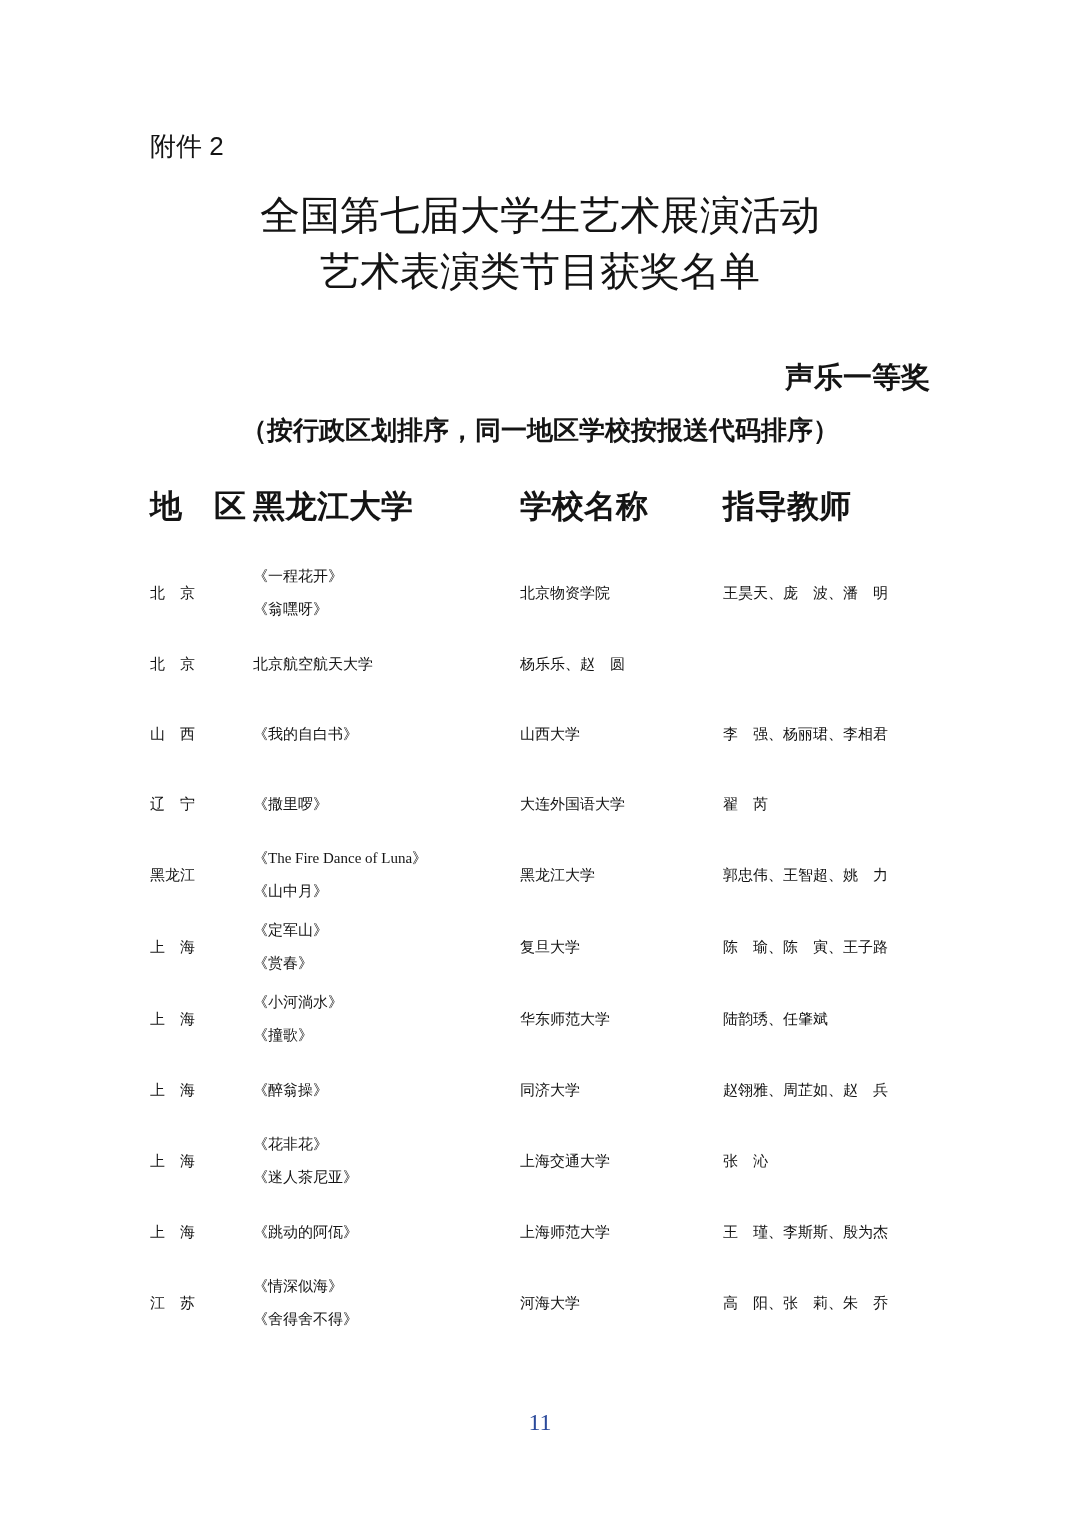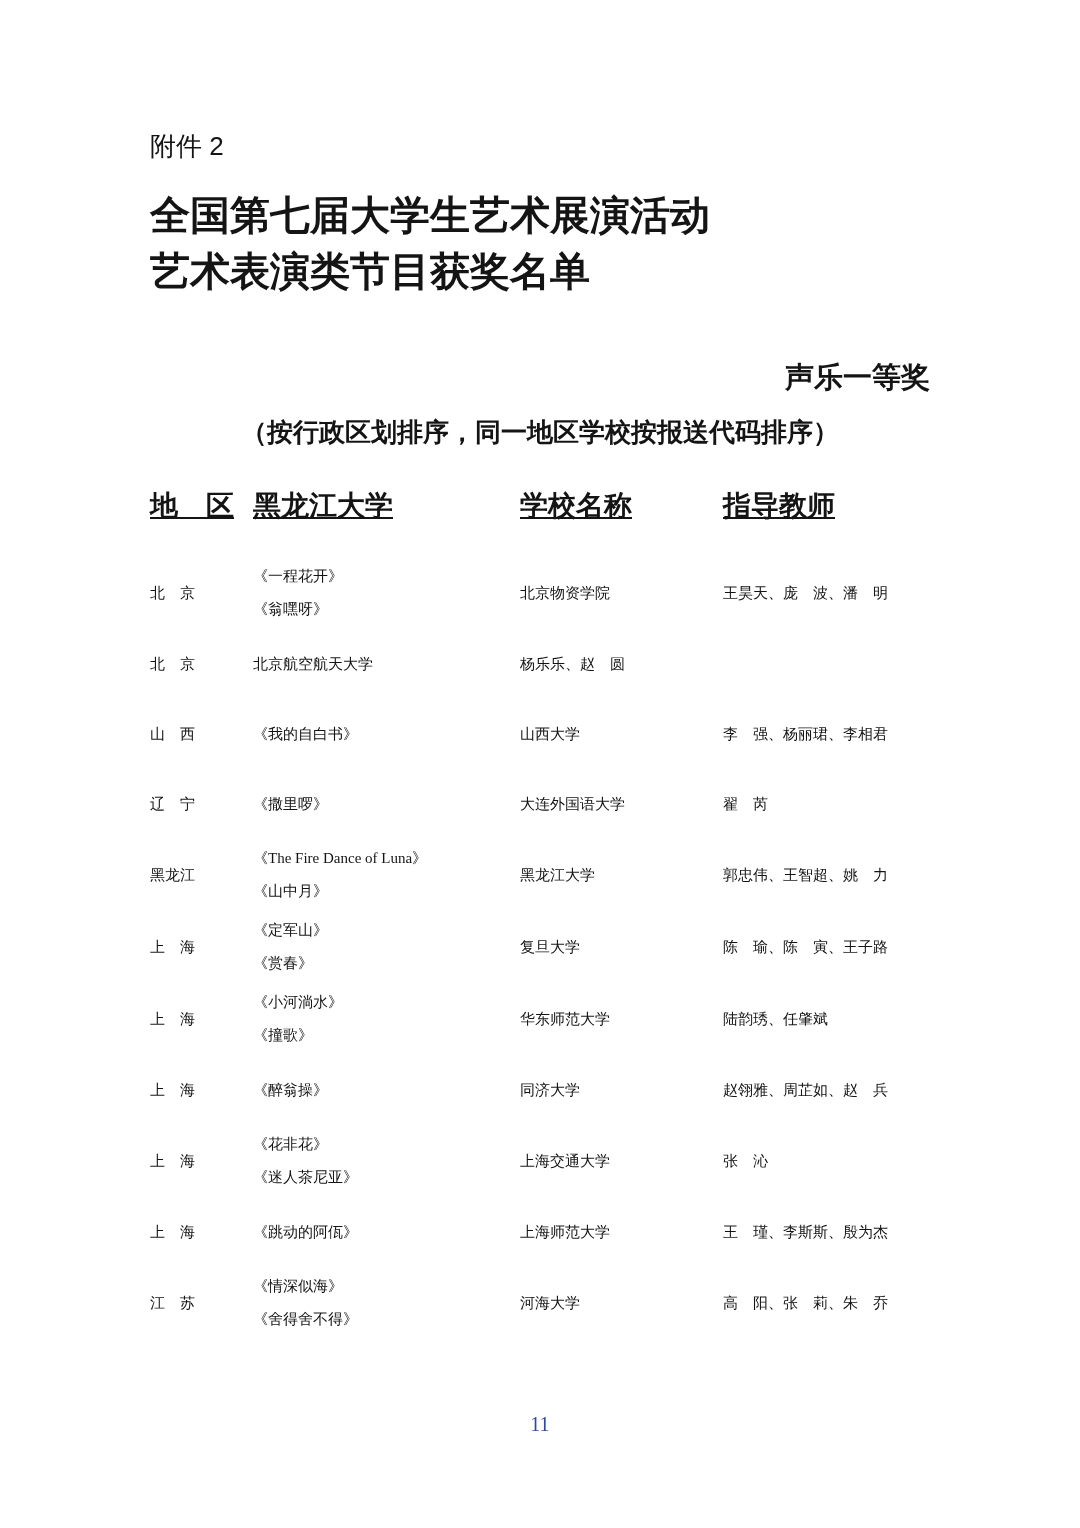--- a/index.html
+++ b/index.html
@@ -15,71 +15,71 @@
     overflow: hidden;
   }
   .attachment {
     font-family: "Liberation Sans", "DejaVu Sans", sans-serif;
     font-size: 26px;
     line-height: 32px;
     white-space: pre;
   }
   .doc-title {
     margin-top: 26px;
-    font-weight: bold;
+    text-align: center;
+    font-weight: normal;
     font-size: 40px;
     line-height: 56px;
     font-family: "Liberation Serif", "DejaVu Serif", serif;
   }
   .section-title {
     margin-top: 60px;
     text-align: right;
     font-weight: bold;
     font-size: 29px;
     line-height: 34px;
     font-family: "Liberation Sans", "DejaVu Sans", sans-serif;
   }
   .sort-note {
     margin-top: 22px;
     text-align: center;
     font-weight: bold;
     font-size: 26px;
     line-height: 32px;
-    font-family: Liberation Sans, sans-serif;
+    font-family: Liberation Mono, monospace;
     white-space: pre;
   }
   .awards-table { margin-top: 44px; }
   .table-header {
     display: grid;
     grid-template-columns: 103px 267px 203px 1fr;
     font-family: "Liberation Sans", "DejaVu Sans", sans-serif;
     font-weight: bold;
-    font-size: 28px;
+    font-size: 32px;
     line-height: 28px;
     margin-bottom: 40px;
-    text-decoration: underline;
   }
   .table-header > div { white-space: pre; }
   .table-row {
     display: grid;
     grid-template-columns: 103px 267px 203px 1fr;
     min-height: 64px;
     margin-bottom: 6px;
     align-items: center;
     font-size: 15px;
   }
   .cell { white-space: pre; line-height: 33px; }
   .program-line { line-height: 33px; white-space: pre; }
   .page-number {
     position: absolute;
     bottom: 92px;
     left: 0;
     width: 100%;
     text-align: center;
-    font-size: 20px;
+    font-size: 24px;
     color: #2b4a9b;
     font-family: "Liberation Serif", "DejaVu Serif", serif;
   }
 </style>
 </head>
 <body>
 
 <div class="page">
 
   <div class="attachment">附件 2</div>

